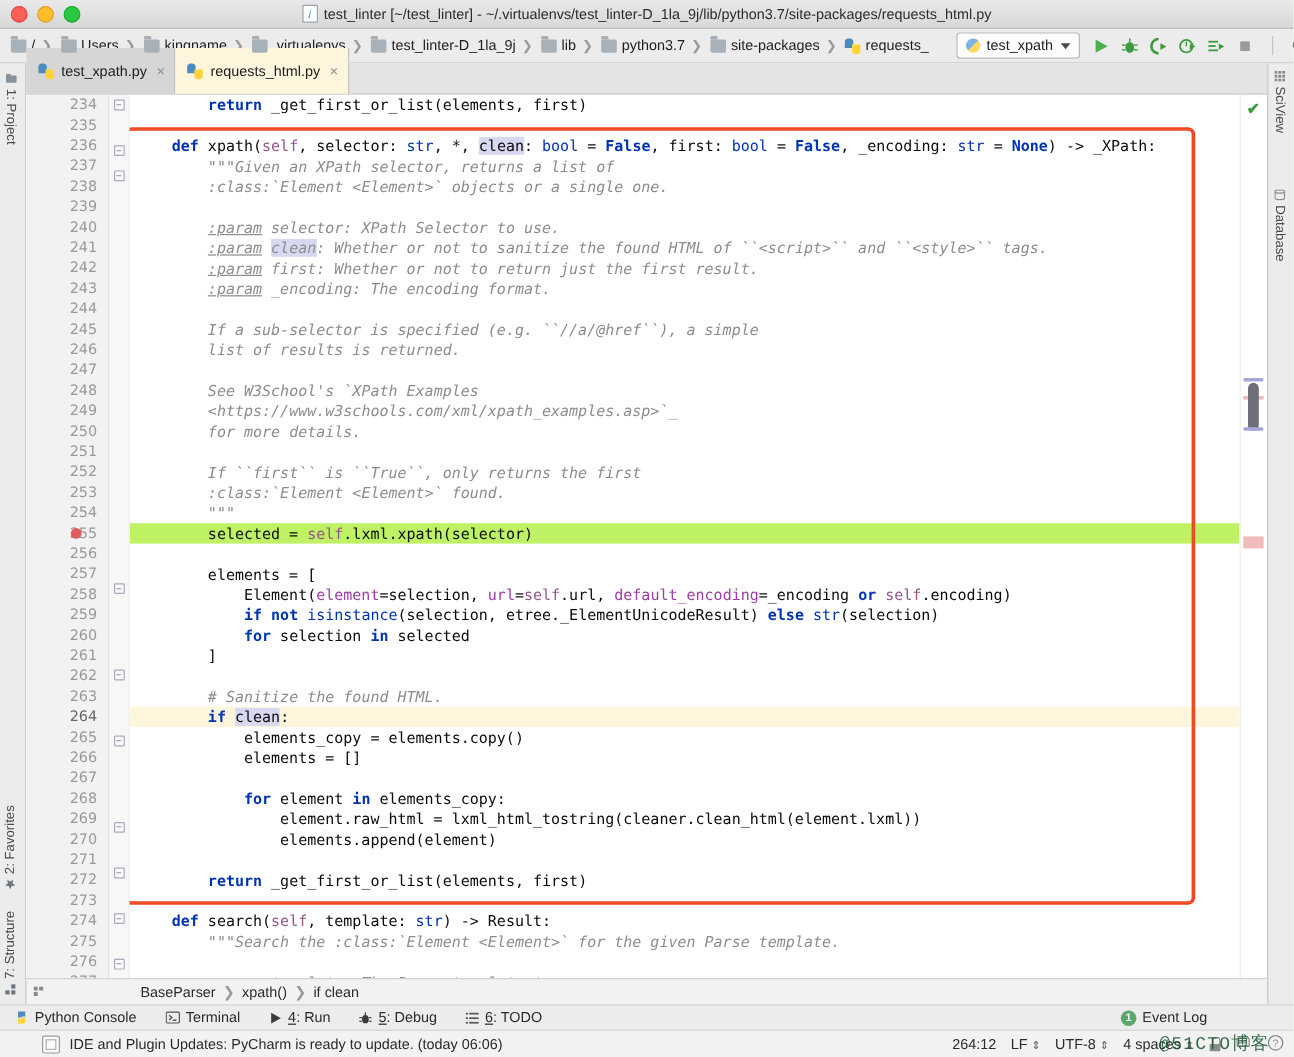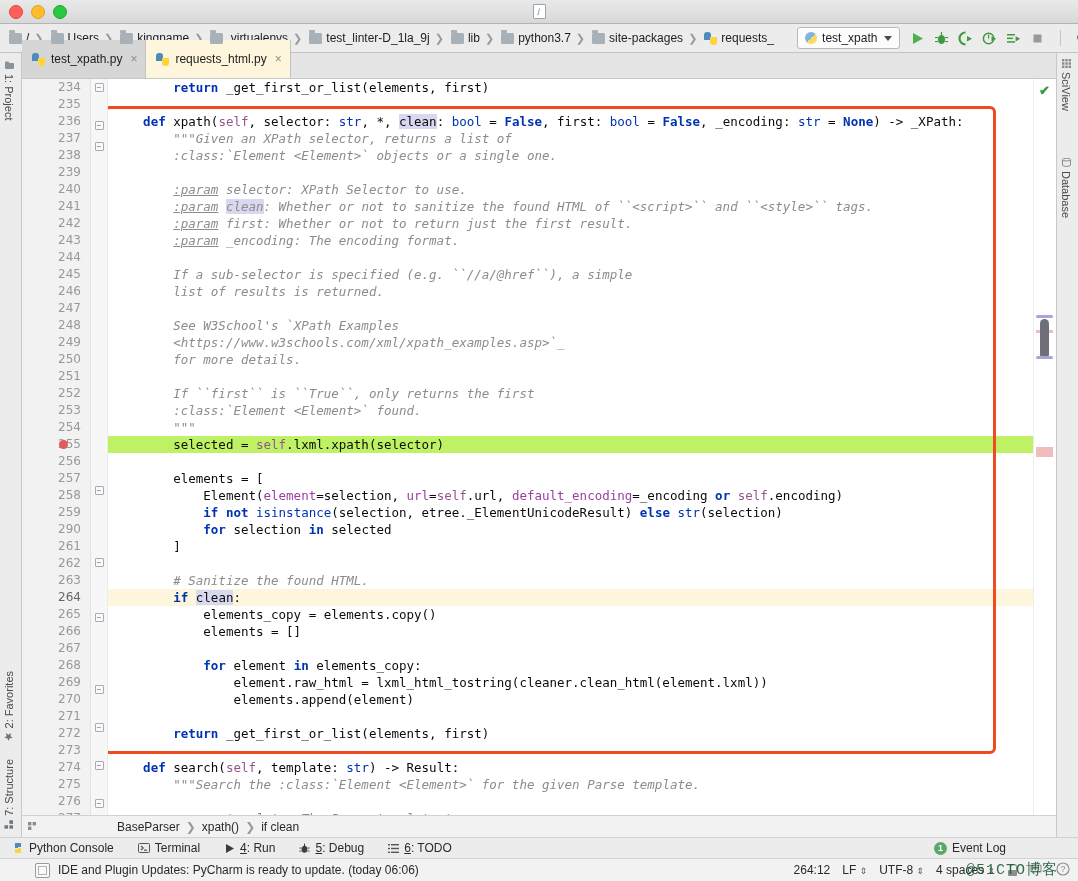--- a/index.html
+++ b/index.html
@@ -246,20 +246,21 @@
 <div id="app">
 
   <div class="titlebar">
     <div class="traffic">
       <span class="dot red"></span>
       <span class="dot yellow"></span>
       <span class="dot green"></span>
     </div>
     <div class="title-text">
       <span class="pyfile-ic">j</span>
+      <span>test_linter [~/test_linter] - ~/.virtualenvs/test_linter-D_1la_9j/lib/python3.7/site-packages/requests_html.py</span>
     </div>
   </div>
 
   <div class="navbar">
     <div class="crumb">
       <span class="folder-ic"></span>
       <span>/</span>
       <span class="sep">❯</span>
     </div>
     <div class="crumb">
@@ -422,21 +423,21 @@
             <div class="ln">250</div>
             <div class="ln">251</div>
             <div class="ln">252</div>
             <div class="ln">253</div>
             <div class="ln">254</div>
             <div class="ln" style="position: relative;">255<span class="bp"></span></div>
             <div class="ln">256</div>
             <div class="ln">257</div>
             <div class="ln">258</div>
             <div class="ln">259</div>
-            <div class="ln">290</div>
+            <div class="ln">260</div>
             <div class="ln">261</div>
             <div class="ln">262</div>
             <div class="ln">263</div>
             <div class="ln cur">264</div>
             <div class="ln">265</div>
             <div class="ln">266</div>
             <div class="ln">267</div>
             <div class="ln">268</div>
             <div class="ln">269</div>
             <div class="ln">270</div>

